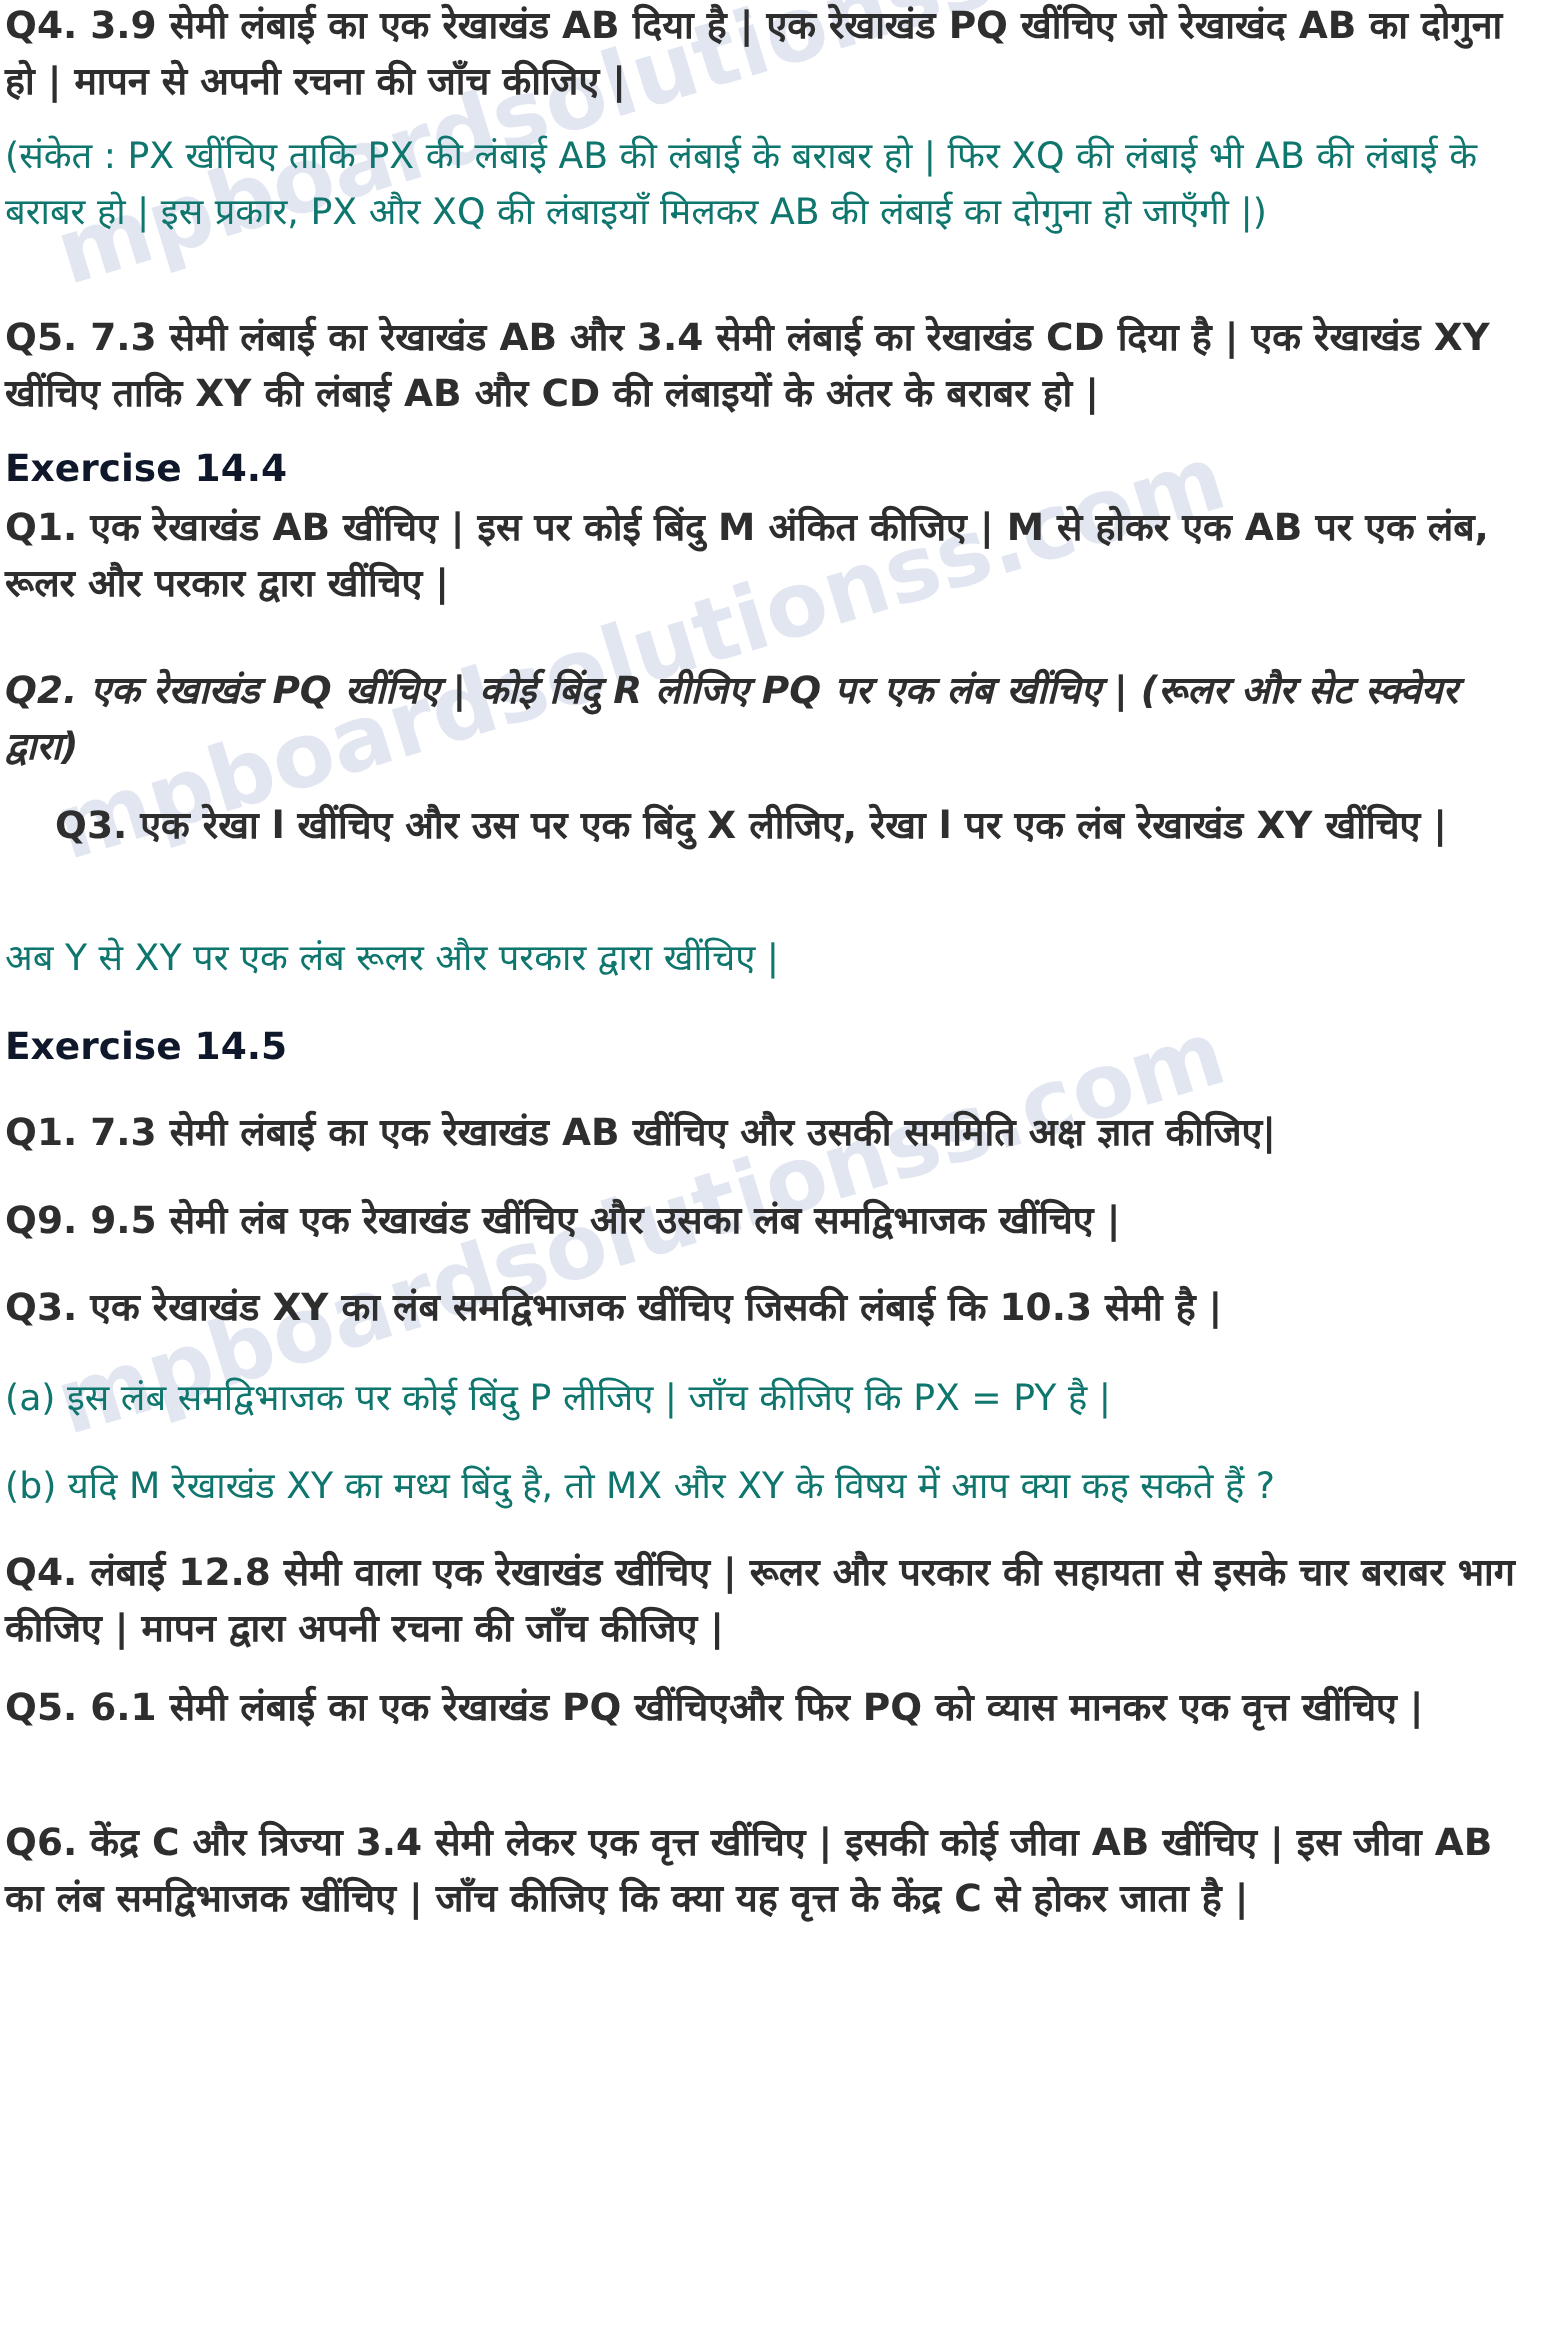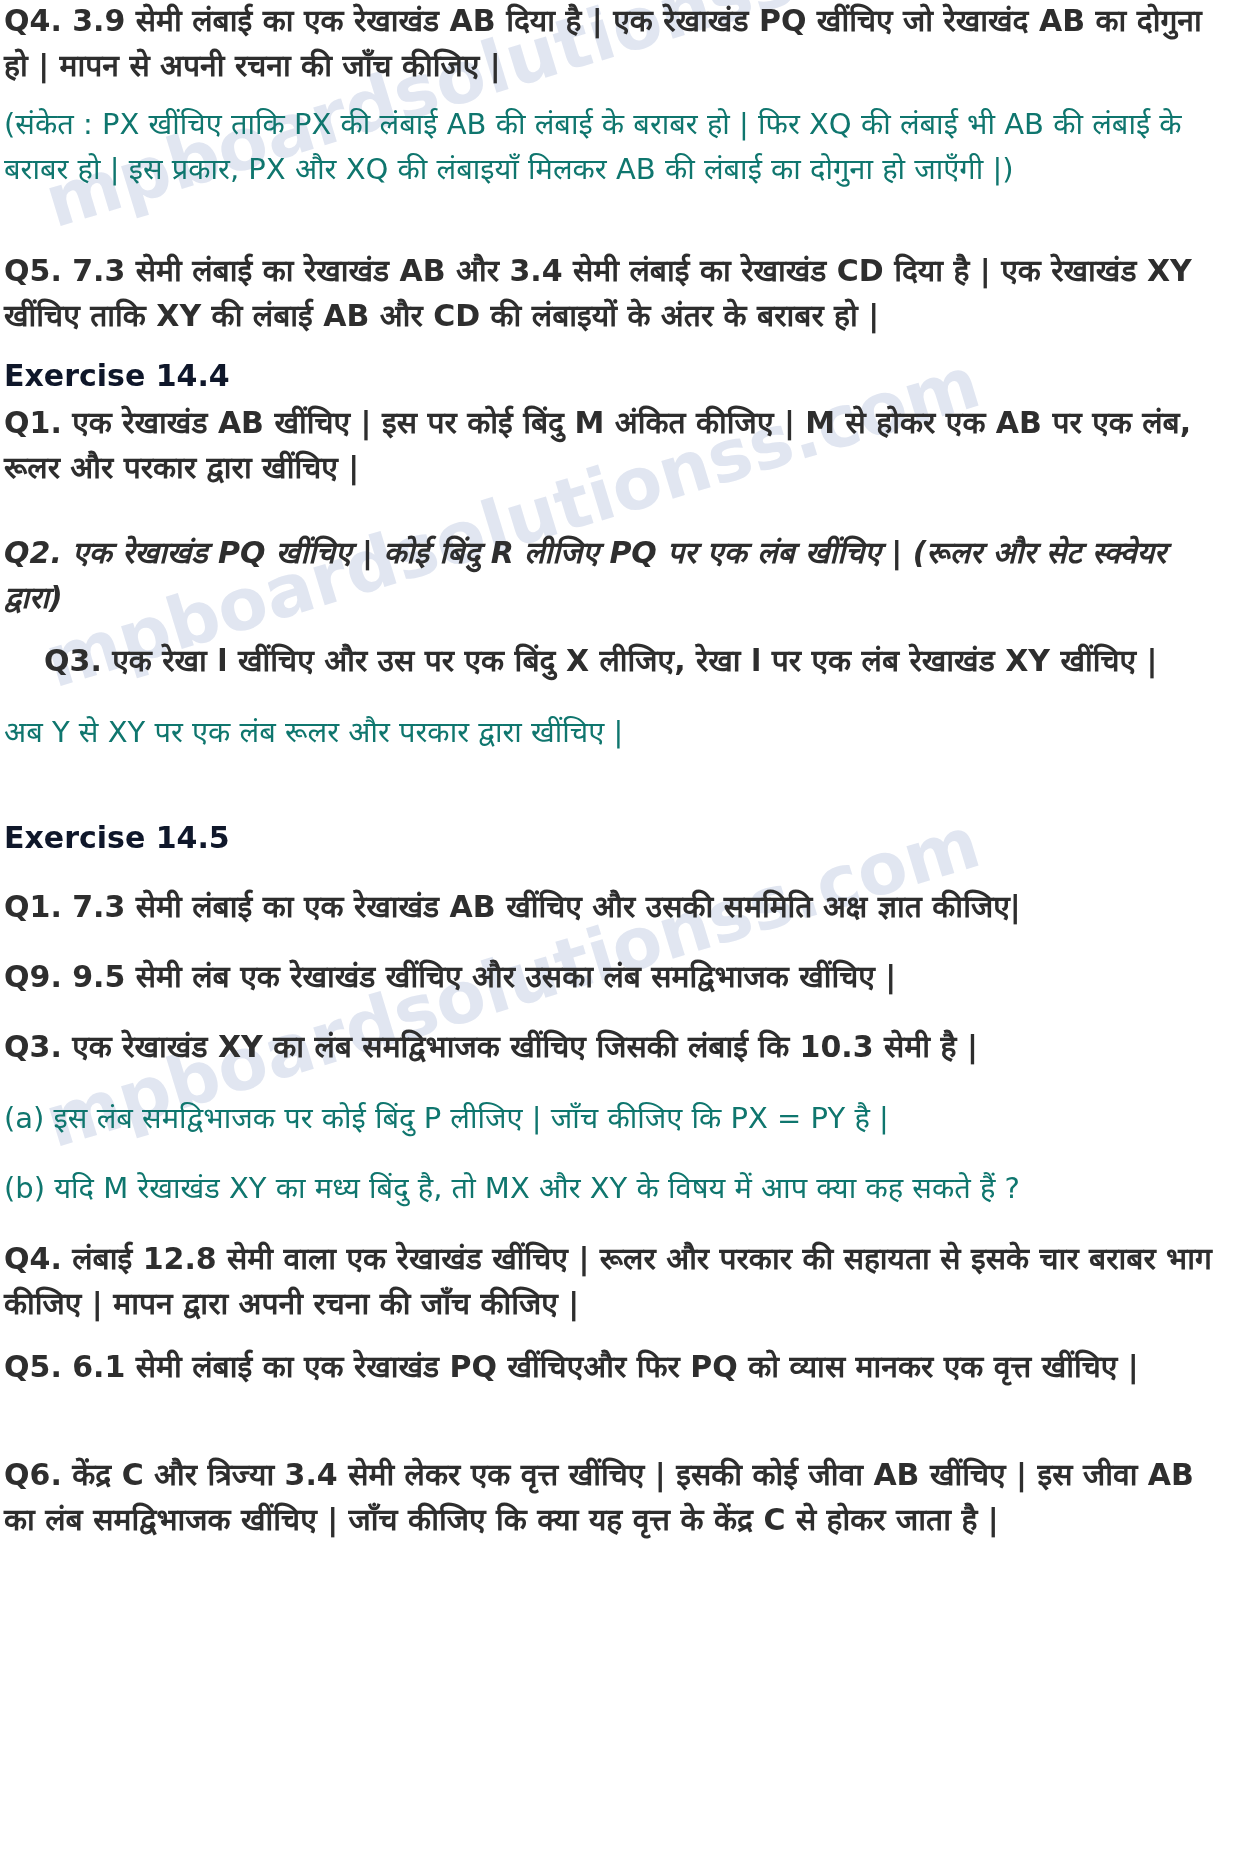--- a/index.html
+++ b/index.html
@@ -51,21 +51,21 @@
 <div class="wm" style="left:60px; top:1080px;">mpboardsolutionss.com</div>
 
 <div class="page">
   <div class="blk q" style="top:-2px;">Q4. 3.9 सेमी लंबाई का एक रेखाखंड AB दिया है | एक रेखाखंड PQ खींचिए जो रेखाखंद AB का दोगुना हो | मापन से अपनी रचना की जाँच कीजिए |</div>
   <div class="blk n" style="top:102px;">(संकेत : PX खींचिए ताकि PX की लंबाई AB की लंबाई के बराबर हो | फिर XQ की लंबाई भी AB की लंबाई के बराबर हो | इस प्रकार, PX और XQ की लंबाइयाँ मिलकर AB की लंबाई का दोगुना हो जाएँगी |)</div>
   <div class="blk q" style="top:248px;">Q5. 7.3 सेमी लंबाई का रेखाखंड AB और 3.4 सेमी लंबाई का रेखाखंड CD दिया है | एक रेखाखंड XY खींचिए ताकि XY की लंबाई AB और CD की लंबाइयों के अंतर के बराबर हो |</div>
   <div class="blk h" style="top:356px;">Exercise 14.4</div>
   <div class="blk q" style="top:400px;">Q1. एक रेखाखंड AB खींचिए | इस पर कोई बिंदु M अंकित कीजिए | M से होकर एक AB पर एक लंब, रूलर और परकार द्वारा खींचिए |</div>
   <div class="blk q" style="top:530px;font-style:italic;">Q2. एक रेखाखंड PQ खींचिए | कोई बिंदु R लीजिए PQ पर एक लंब खींचिए | (रूलर और सेट स्क्वेयर द्वारा)</div>
   <div class="blk q" style="top:638px;margin-left:40px;">Q3. एक रेखा l खींचिए और उस पर एक बिंदु X लीजिए, रेखा l पर एक लंब रेखाखंड XY खींचिए |</div>
-  <div class="blk n" style="top:710px;">अब Y से XY पर एक लंब रूलर और  परकार द्वारा खींचिए |</div>
+  <div class="blk n" style="top:744px;">अब Y से XY पर एक लंब रूलर और  परकार द्वारा खींचिए |</div>
   <div class="blk h" style="top:818px;">Exercise 14.5</div>
   <div class="blk q" style="top:884px;">Q1. 7.3 सेमी लंबाई का एक रेखाखंड AB खींचिए और उसकी सममिति अक्ष ज्ञात कीजिए|</div>
   <div class="blk q" style="top:954px;">Q9. 9.5 सेमी लंब एक रेखाखंड खींचिए और उसका लंब समद्विभाजक खींचिए |</div>
   <div class="blk q" style="top:1024px;">Q3. एक रेखाखंड XY का लंब समद्विभाजक खींचिए जिसकी लंबाई कि 10.3 सेमी है |</div>
   <div class="blk n" style="top:1096px;">(a) इस लंब समद्विभाजक पर कोई बिंदु P लीजिए | जाँच कीजिए कि PX = PY है |</div>
   <div class="blk n" style="top:1166px;">(b) यदि M रेखाखंड XY का मध्य बिंदु है, तो MX और XY के विषय में आप क्या कह सकते हैं ?</div>
   <div class="blk q" style="top:1236px;">Q4. लंबाई 12.8 सेमी वाला एक रेखाखंड खींचिए | रूलर और परकार की सहायता से इसके चार बराबर भाग कीजिए | मापन द्वारा अपनी रचना की जाँच कीजिए |</div>
   <div class="blk q" style="top:1344px;">Q5. 6.1 सेमी लंबाई का एक रेखाखंड PQ खींचिएऔर फिर PQ को व्यास मानकर एक वृत्त खींचिए |</div>
   <div class="blk q" style="top:1452px;">Q6. केंद्र C और त्रिज्या 3.4 सेमी लेकर एक वृत्त खींचिए |  इसकी कोई जीवा AB खींचिए | इस जीवा AB का लंब समद्विभाजक खींचिए | जाँच कीजिए कि क्या यह वृत्त के केंद्र C से होकर जाता है |</div>
 </div>

